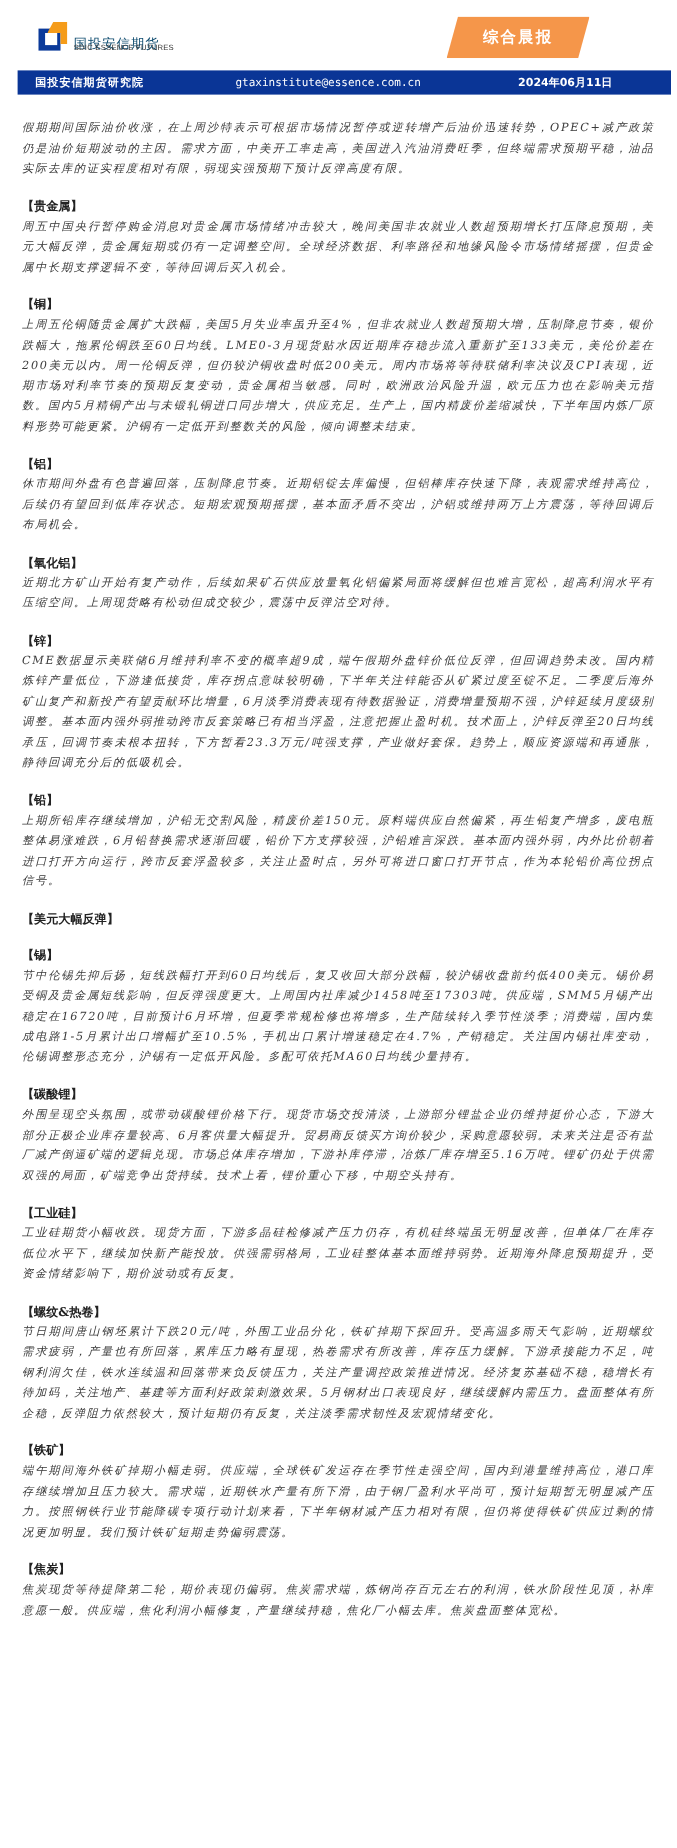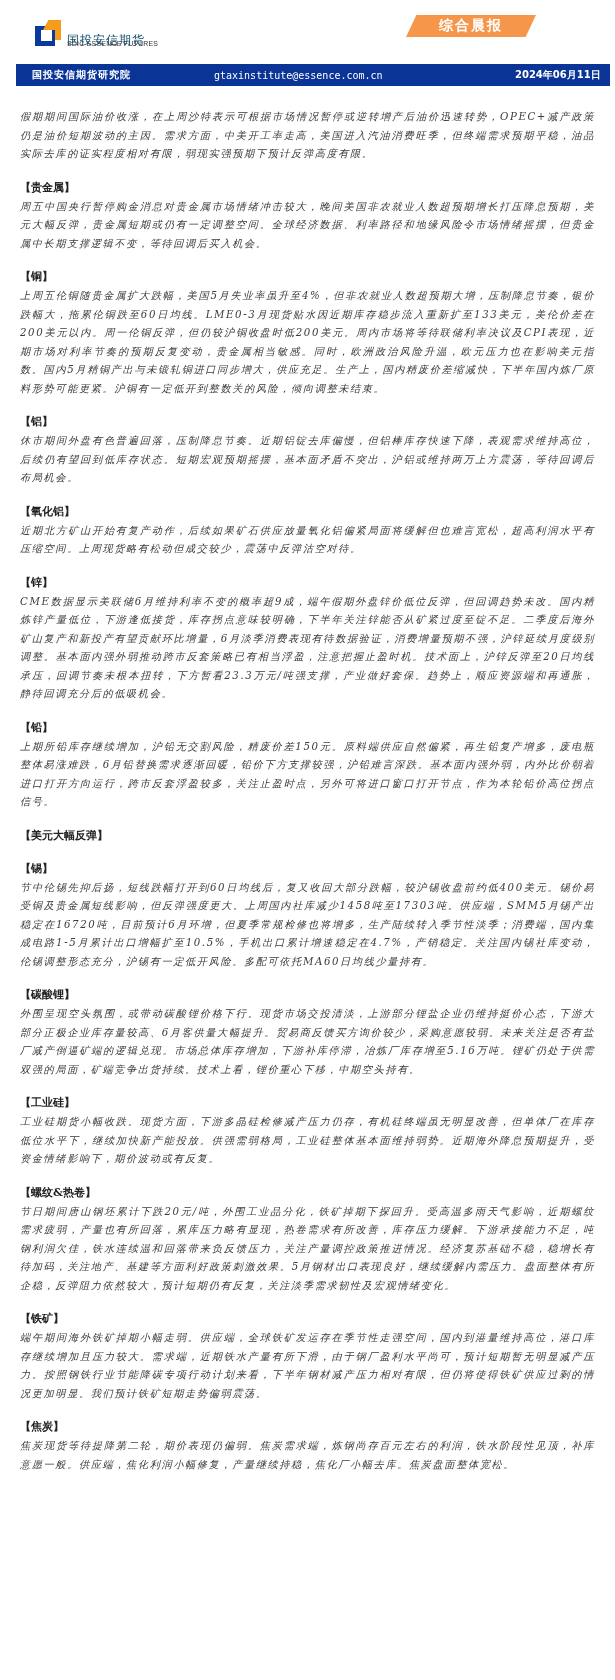--- a/index.html
+++ b/index.html
@@ -74,21 +74,21 @@
       font-size: 7px;
       color: #333333;
       white-space: nowrap;
       letter-spacing: 0.2px;
     }
     .report-badge {
       position: absolute;
       left: 406px;
       top: 15px;
       width: 130px;
-      height: 22px;
+      height: 38px;
       background: #f5964a;
       clip-path: polygon(8% 0, 100% 0, 92% 100%, 0 100%);
       display: flex;
       align-items: center;
       justify-content: center;
     }
     .report-badge span {
       color: #ffffff;
       font-size: 14px;
       font-weight: bold;
@@ -117,21 +117,20 @@
       left: 198px;
       font-family: "DejaVu Sans Mono", "Liberation Mono", monospace;
       font-size: 10px;
     }
     .info-bar .date {
       position: absolute;
       left: 455px;
       font-family: "DejaVu Sans", "Liberation Sans", sans-serif;
       font-weight: bold;
       font-size: 10px;
-      margin-left: 44px;
     }
     .content {
       position: absolute;
       left: 20px;
       top: 108px;
       width: 575px;
     }
     .section {
       margin: 0 0 15px 0;
     }

